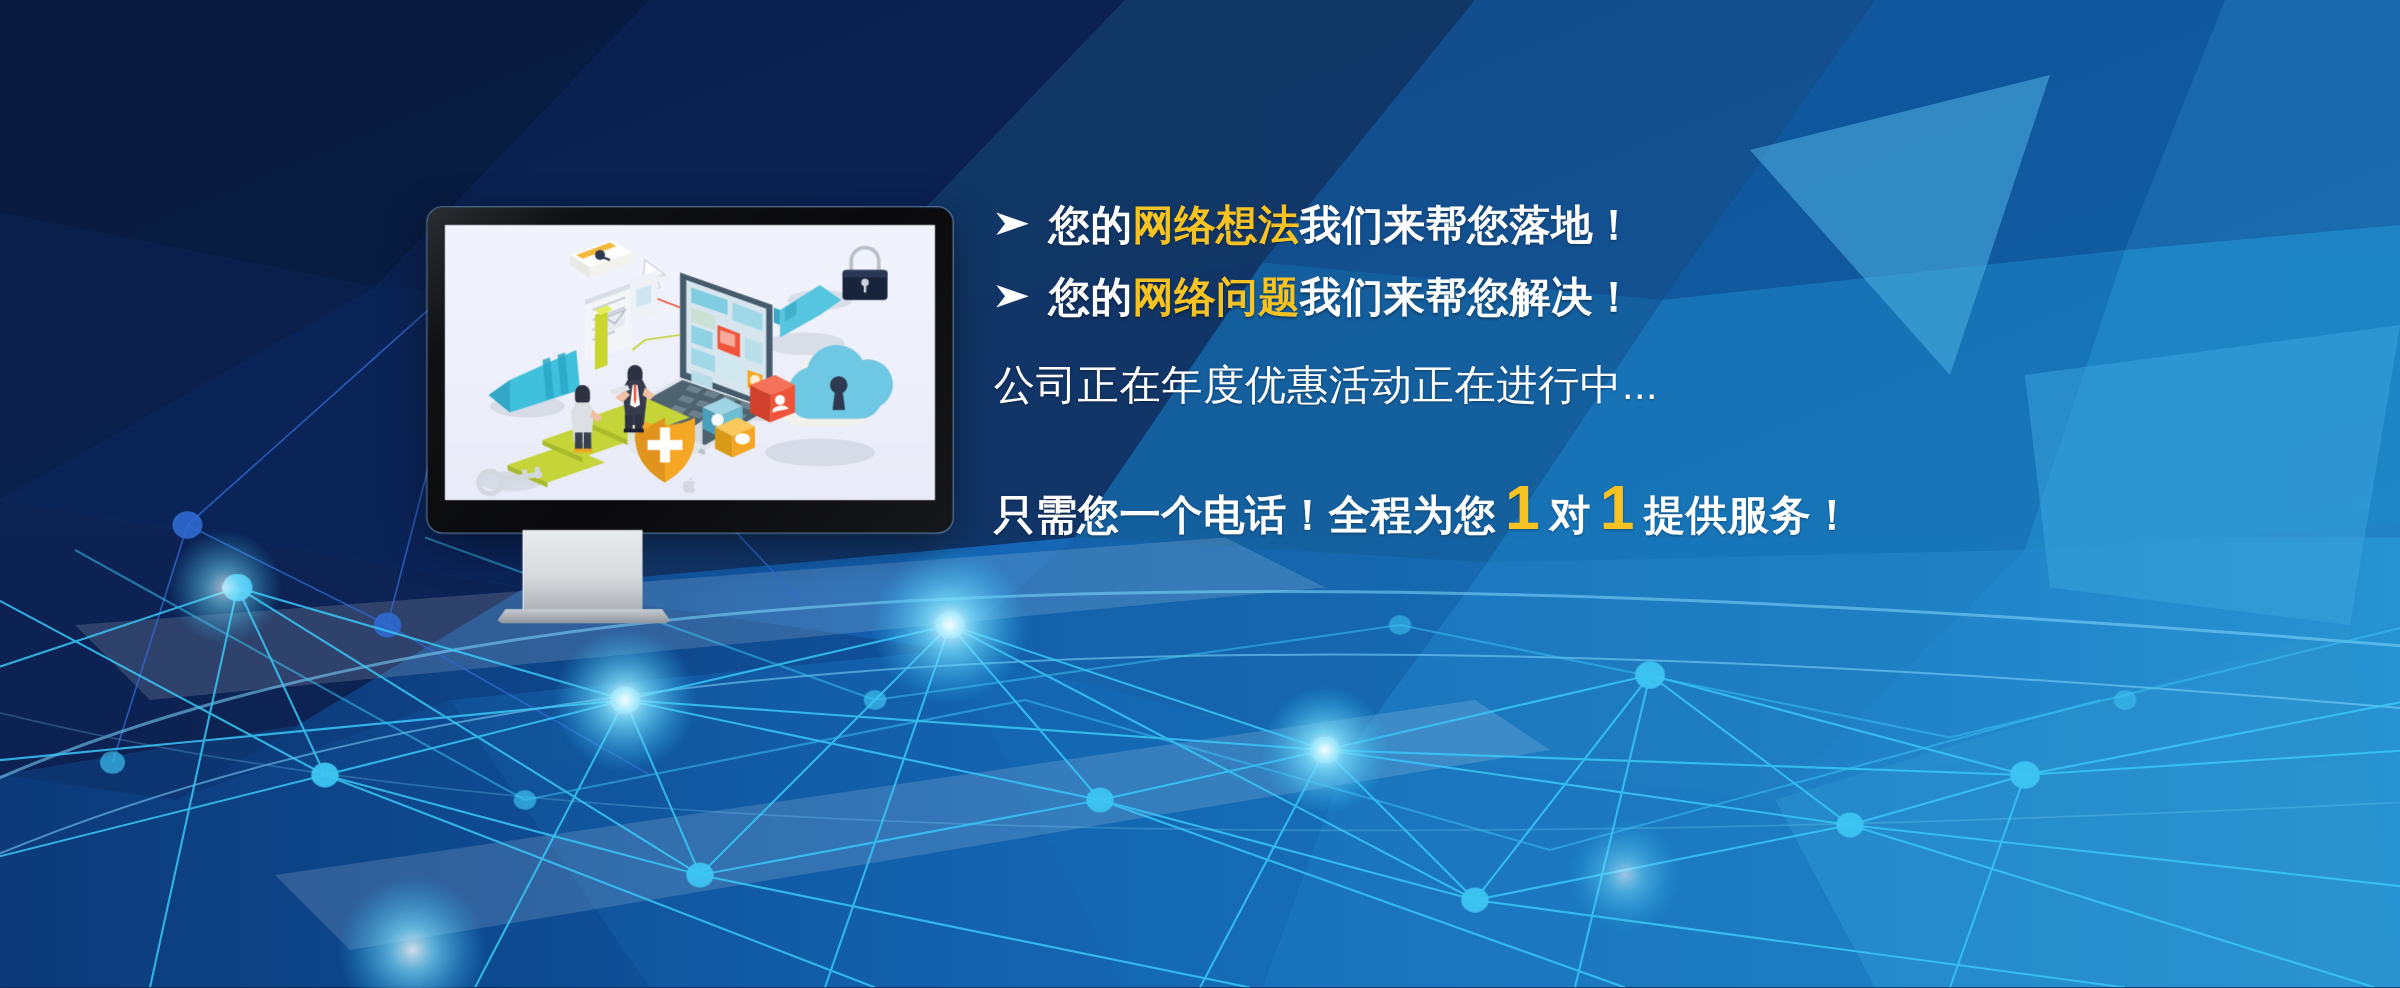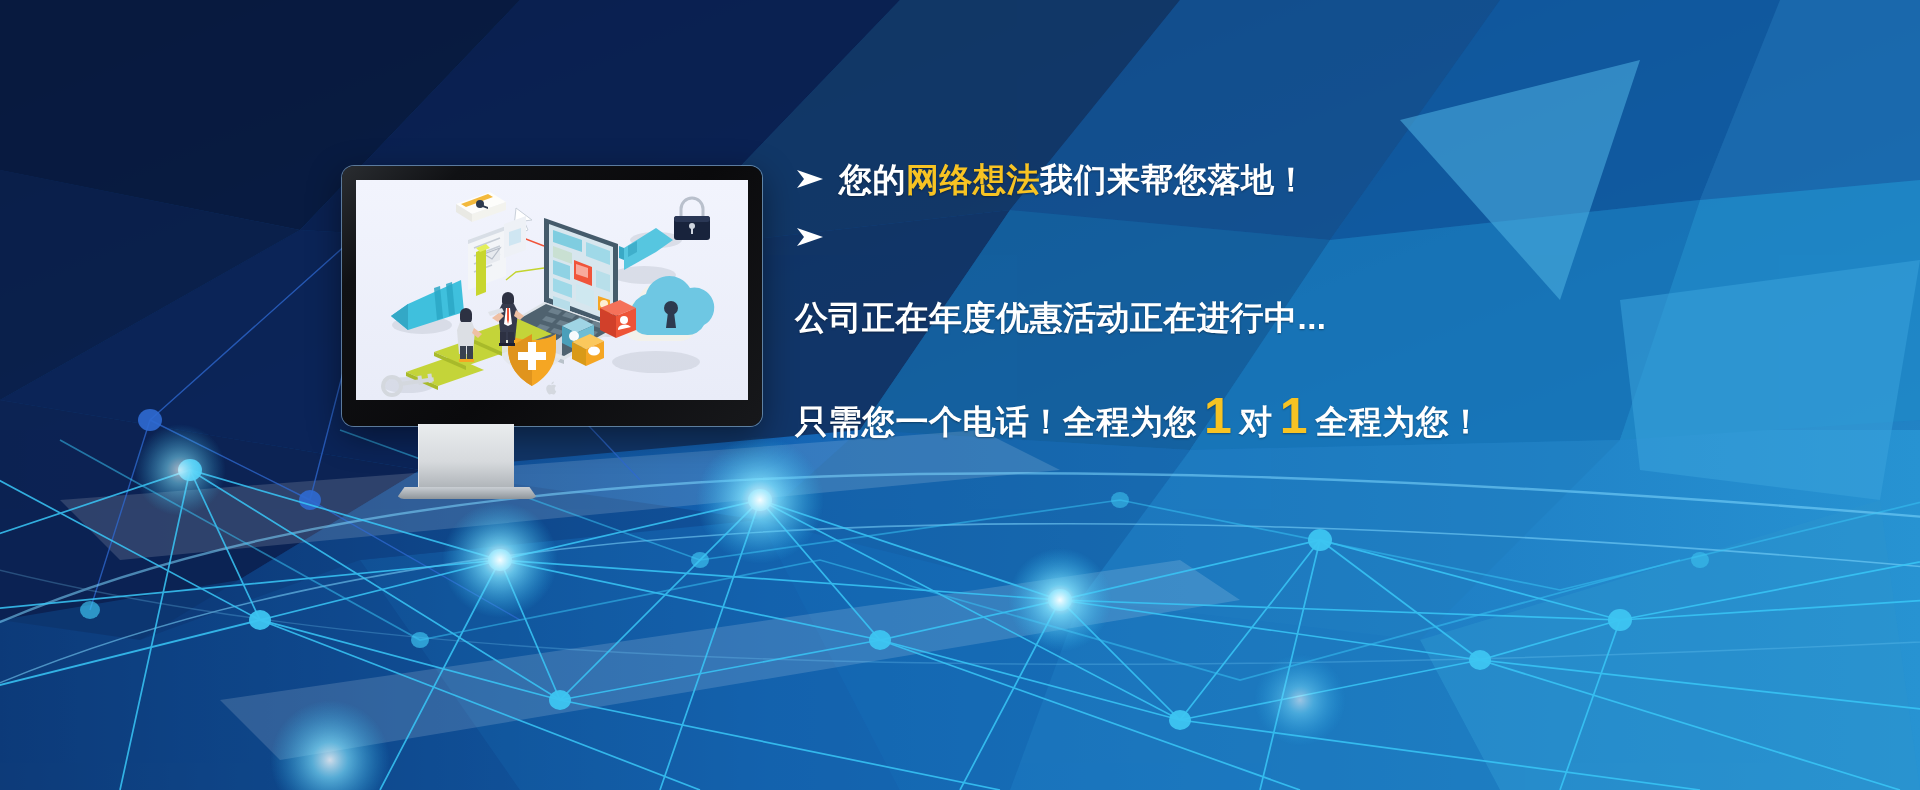--- a/index.html
+++ b/index.html
@@ -64,22 +64,22 @@
   }
   .bullet-icon svg{ display:block; }
   .bullet-text{
     font-size:33px; font-weight:bold; color:#ffffff;
     letter-spacing:.5px; line-height:1;
     text-shadow:0 1px 2px rgba(0,0,0,.35);
     white-space:nowrap;
   }
   .hl{ color:#f7c323; }
   #promo-line{
-    margin-top:30px;
-    font-size:33px; font-weight:bold; color:#ffffff;
+    margin-top:20px;
+    font-size:33px; font-weight:normal; color:#ffffff;
     letter-spacing:.5px; white-space:nowrap;
     text-shadow:0 1px 2px rgba(0,0,0,.35);
   }
   #cta-line{
     margin-top:50px;
     font-size:33px; font-weight:bold; color:#ffffff;
     letter-spacing:.5px; white-space:nowrap;
     text-shadow:0 1px 2px rgba(0,0,0,.35);
     display:flex; align-items:baseline;
   }
@@ -442,27 +442,28 @@
       </span>
       <span class="bullet-text"><span>您的</span><span class="hl">网络想法</span><span>我们来帮您落地！</span></span>
     </div>
 
     <div class="bullet-row">
       <span class="bullet-icon">
         <svg width="30" height="22" viewBox="0 0 30 22">
           <path d="M2 2 L28 11 L2 20 L9 11 Z" fill="#ffffff"></path>
         </svg>
       </span>
+      <span class="bullet-text"><span>您的</span><span class="hl">网络问题</span><span>我们来帮您解决！</span></span>
     </div>
 
 
     <div id="promo-line">公司正在年度优惠活动正在进行中...</div>
 
     <div id="cta-line">
       <span>只需您一个电话！全程为您</span>
       <span class="big-one">1</span>
       <span>对</span>
       <span class="big-one">1</span>
-      <span>全程为您！</span>
+      <span>提供服务！</span>
     </div>
 
   </div>
 </div>
 
 </body></html>

